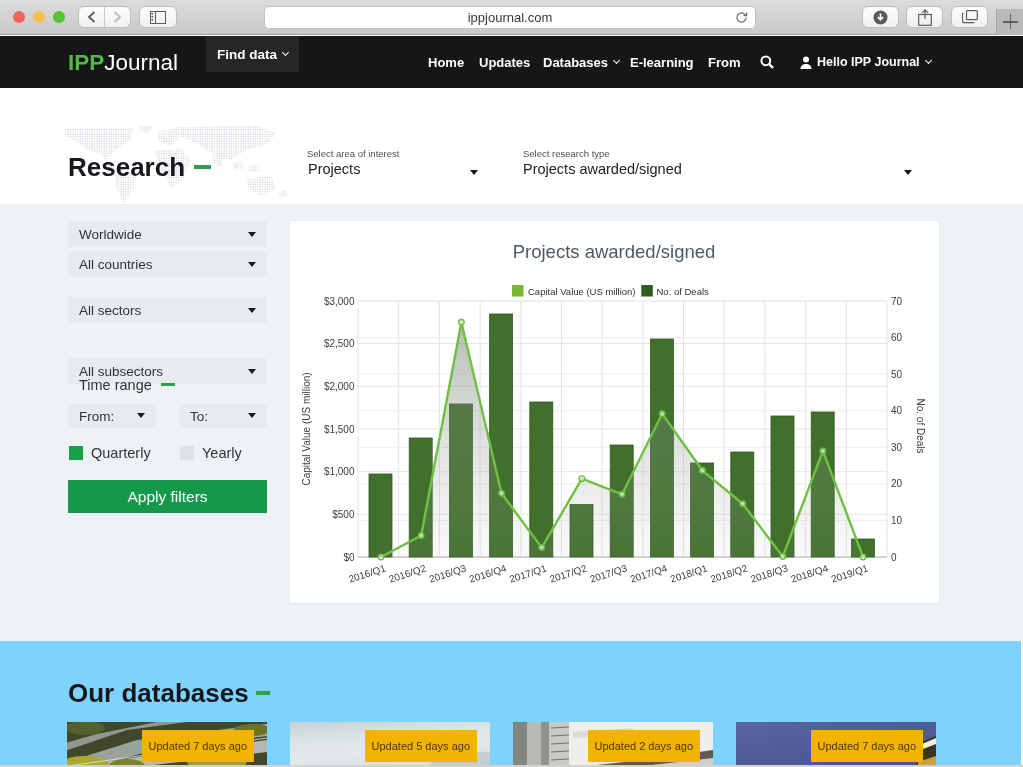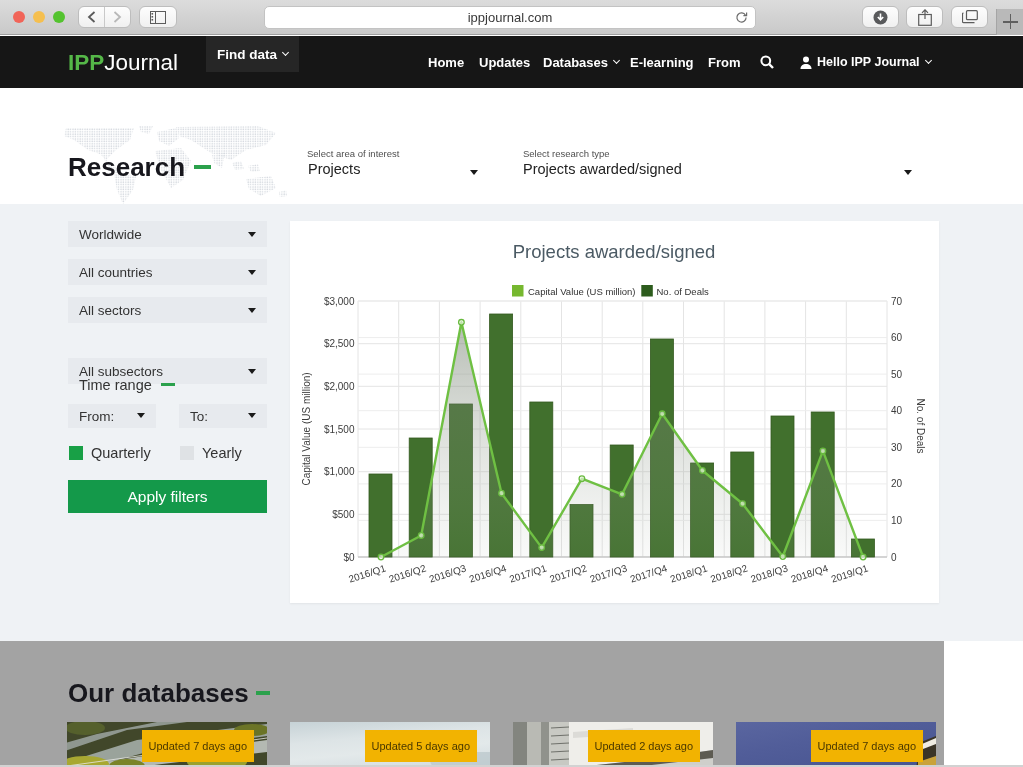--- a/index.html
+++ b/index.html
@@ -66,21 +66,21 @@
 .chk { position:absolute; width:14px; height:14px; }
 .chklab { position:absolute; font-size:14.5px; color:#333; }
 #applybtn { position:absolute; left:68px; top:276px; width:199px; height:33px; background:#14994a;
   color:#fff; font-size:15.5px; display:flex; align-items:center; justify-content:center; }
 
 
 #card { position:absolute; left:290px; top:17px; width:649px; height:382px; background:#fff;
   box-shadow:0 1px 2px rgba(0,0,0,0.06); }
 
 
-#dbsec { position:absolute; left:0; top:641px; width:944px; height:126px; background:#a3a3a3; }
+#dbsec { position:absolute; left:0; top:641px; width:1021px; height:126px; background:#7dd3fc; }
 #dbtitle { position:absolute; left:68px; top:37px; font-size:26px; font-weight:bold; color:#17171d; }
 .dbcard { position:absolute; top:81px; width:200px; height:46px; overflow:hidden; }
 .badge { position:absolute; top:8px; right:13px; height:17px; background:#f2b301; color:#4a3800;
   font-size:11px; display:flex; align-items:center; padding:16px 7px; }
 #botline { position:absolute; left:0; top:764.5px; width:1023px; height:2.5px; background:#d2d2d2; }
 </style>
 </head>
 <body>
 
 <div id="chrome">
@@ -188,21 +188,21 @@
   <div class="sel-label" style="left:307px; top:60px;">Select area of interest</div>
   <div class="sel-value" style="left:308px; top:73px;">Projects</div>
   <div class="sel-caret" style="left:470px; top:82px;"></div>
   <div class="sel-label" style="left:523px; top:60px;">Select research type</div>
   <div class="sel-value" style="left:523px; top:73px;">Projects awarded/signed</div>
   <div class="sel-caret" style="left:904px; top:82px;"></div>
 </div>
 
 <div id="graysec">
   <div class="drop" style="top:17px;">Worldwide<div class="dcaret"></div></div>
-  <div class="drop" style="top:55px;">All countries<div class="dcaret"></div></div>
+  <div class="drop" style="top:47px;">All countries<div class="dcaret"></div></div>
   <div class="drop" style="top:93px;">All sectors<div class="dcaret"></div></div>
   <div class="drop" style="top:142px;margin-top:12px;">All subsectors<div class="dcaret"></div></div>
   <div id="trange">Time range <span class="dash"></span></div>
   <div class="drop" style="left:68px; top:200px; width:88px; height:24px;">From:<div class="dcaret" style="top:9px;"></div></div>
   <div class="drop" style="left:179px; top:200px; width:88px; height:24px;">To:<div class="dcaret" style="top:9px;"></div></div>
   <div class="chk" style="left:69px; top:242px; background:#18a046;"></div>
   <div class="chklab" style="left:91px; top:241px;">Quarterly</div>
   <div class="chk" style="left:180px; top:242px; background:#dfe2e5;"></div>
   <div class="chklab" style="left:202px; top:241px;">Yearly</div>
   <div id="applybtn">Apply filters</div>

